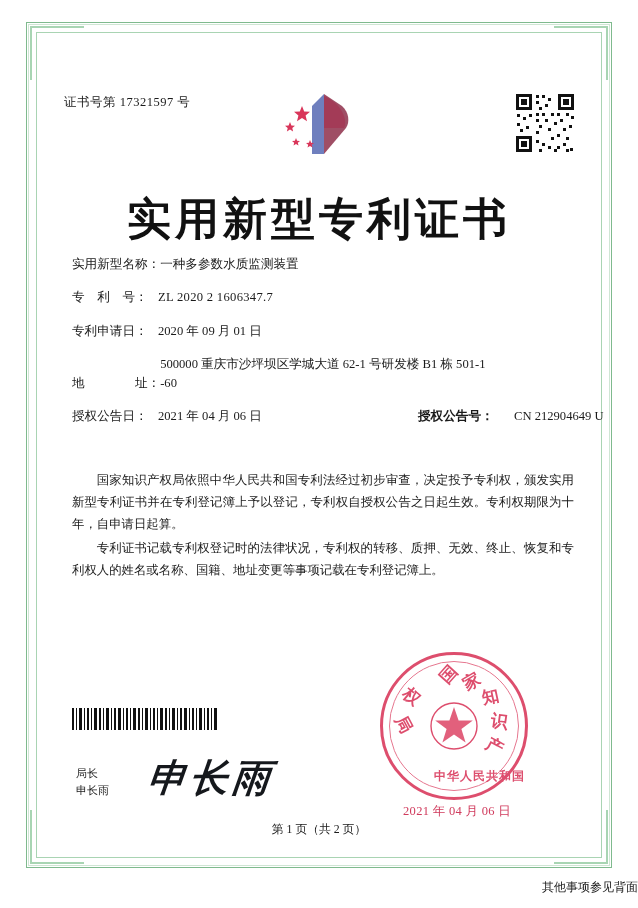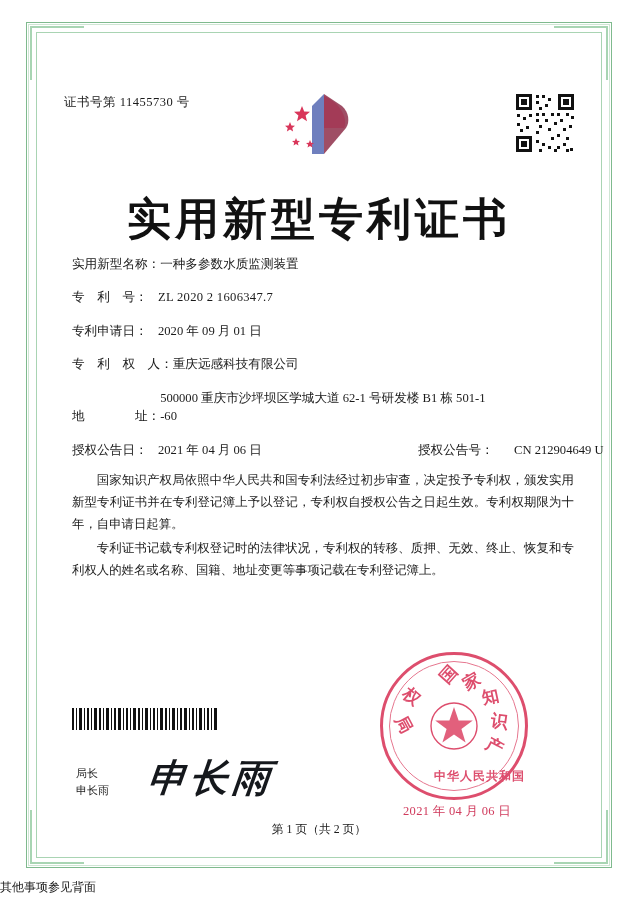--- a/index.html
+++ b/index.html
@@ -121,20 +121,21 @@
   .f-value.mono {
     font-family: "Liberation Serif", serif;
     letter-spacing: .3px;
   }
   .field.two .f-value {
     flex: 0 0 260px;
   }
   .f-label2 {
     flex: 0 0 96px;
     white-space: nowrap;
+    font-weight: bold;
   }
   .f-value2 {
     flex: 1 1 auto;
     white-space: nowrap;
   }
 
   .paragraphs {
     position: absolute;
     left: 20px;
     right: 12px;
@@ -238,40 +239,40 @@
     bottom: 10px;
     text-align: center;
     font-size: 11.8px;
     color: #1a1a1a;
   }
   .footer-note {
     position: absolute;
     left: 0;
     right: 0;
     bottom: 12px;
-    text-align: left;
+    text-align: right;
     font-size: 12px;
     color: #1a1a1a;
   }
 </style>
 </head>
 <body>
 
 <div class="page">
 
   <div class="frame-outer"></div>
   <div class="frame-inner"></div>
   <div class="corner tl"></div>
   <div class="corner tr"></div>
   <div class="corner bl"></div>
   <div class="corner br"></div>
 
   <div class="content">
 
-    <div class="cert-no">证书号第 11455730 号</div>
+    <div class="cert-no">证书号第 17321597 号</div>
 
     <div class="logo">
       <svg viewBox="0 0 130 74" width="130" height="74">
         <path d="M58 66 L58 18 L70 6 L70 66 Z" fill="#6f7fbe"></path>
         <path d="M70 6 L70 66 L92 40 C96 34 95 24 88 18 Z" fill="#8e2f4a" opacity="0.85"></path>
         <path d="M70 8 L70 40 L90 40 C94 32 88 16 70 8 Z" fill="#a33b57"></path>
         <g fill="#d9365a">
           <polygon points="48,18 50.2,23.4 56,23.8 51.6,27.5 53,33.2 48,30 43,33.2 44.4,27.5 40,23.8 45.8,23.4"></polygon>
           <polygon points="36,34 37.4,37.4 41,37.7 38.3,40 39.1,43.6 36,41.6 32.9,43.6 33.7,40 31,37.7 34.6,37.4"></polygon>
           <polygon points="42,50 43.1,52.7 46,52.9 43.8,54.7 44.5,57.6 42,56 39.5,57.6 40.2,54.7 38,52.9 40.9,52.7"></polygon>
@@ -349,24 +350,20 @@
       <div class="field">
         <div class="f-label">专　利　号：</div>
         <div class="f-value mono">ZL 2020 2 1606347.7</div>
       </div>
 
       <div class="field">
         <div class="f-label">专利申请日：</div>
         <div class="f-value">2020 年 09 月 01 日</div>
       </div>
 
-      <div class="field">
-        <div class="f-label">专　利　权　人：</div>
-        <div class="f-value">重庆远感科技有限公司</div>
-      </div>
 
       <div class="field">
         <div class="f-label">地　　　　址：</div>
         <div class="f-value">500000  重庆市沙坪坝区学城大道 62-1 号研发楼 B1 栋 501-1
 -60</div>
       </div>
 
       <div class="field two">
         <div class="f-label">授权公告日：</div>
         <div class="f-value">2021 年 04 月 06 日</div>

